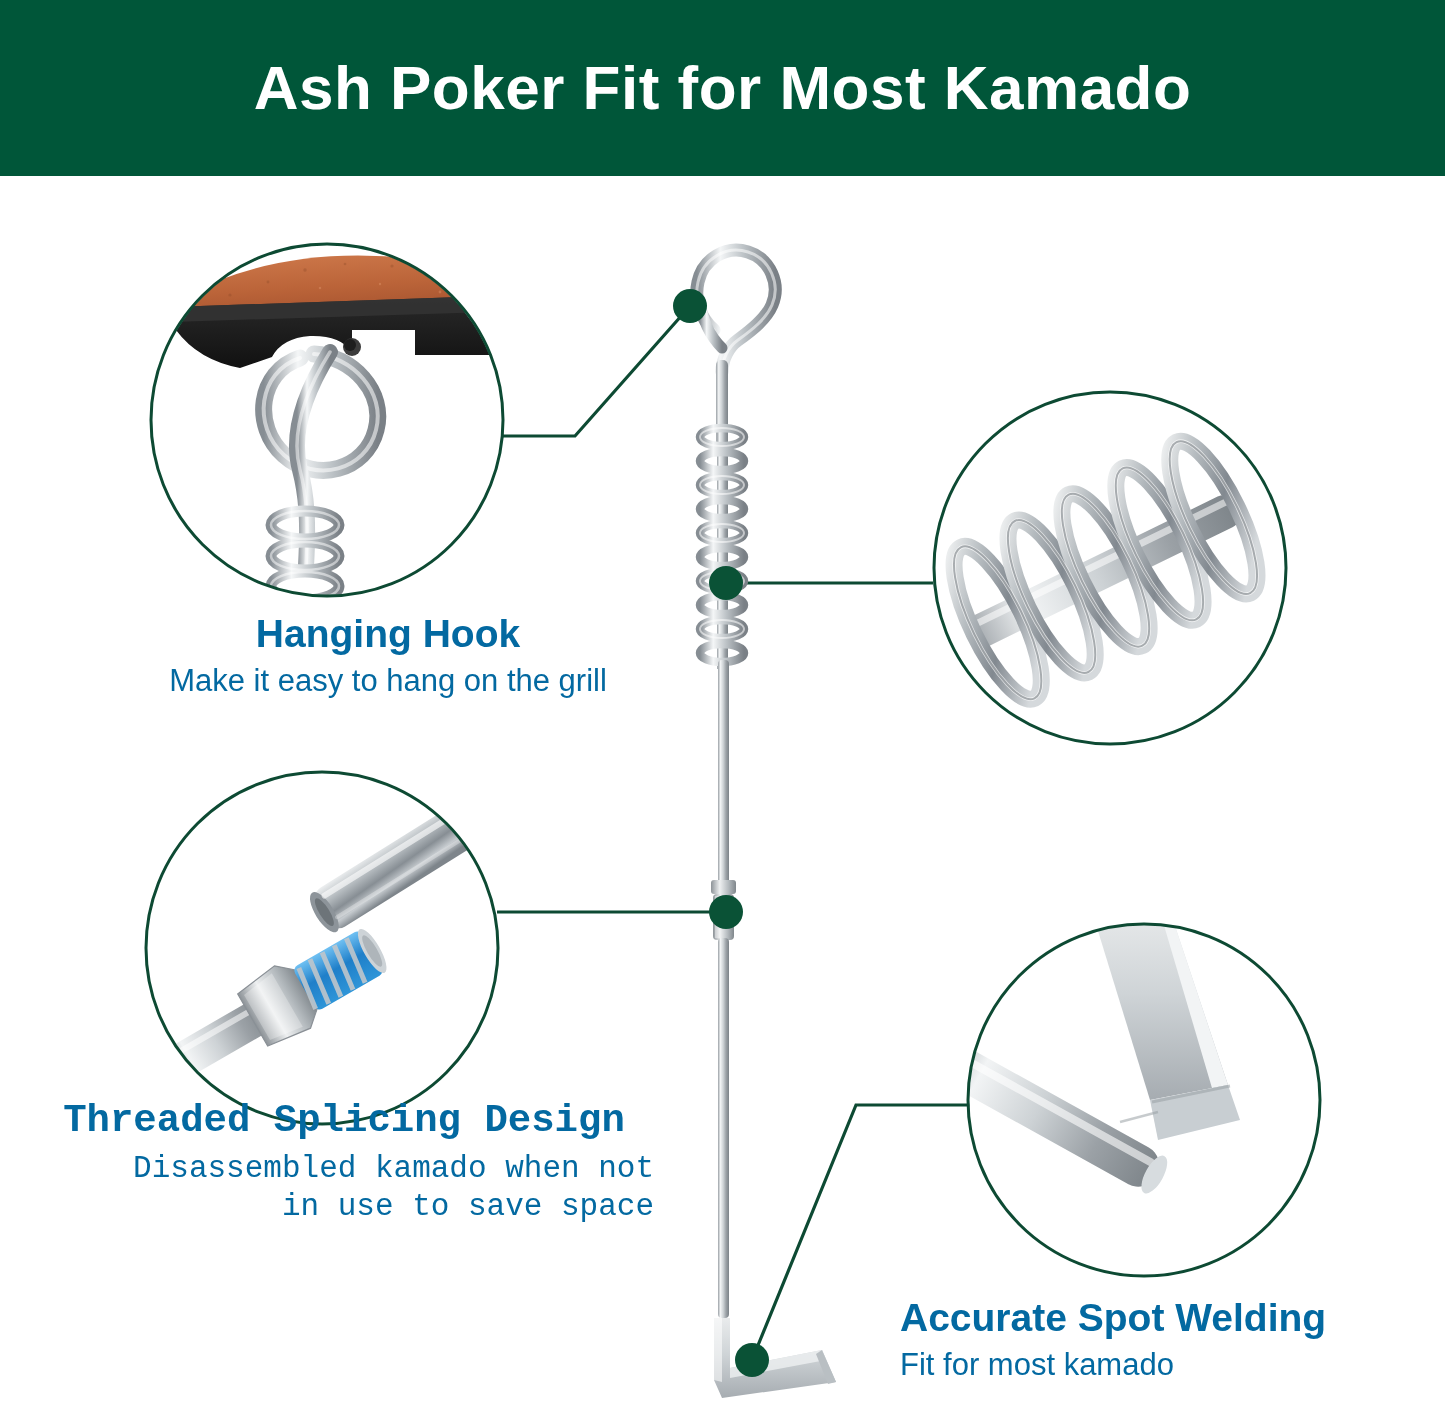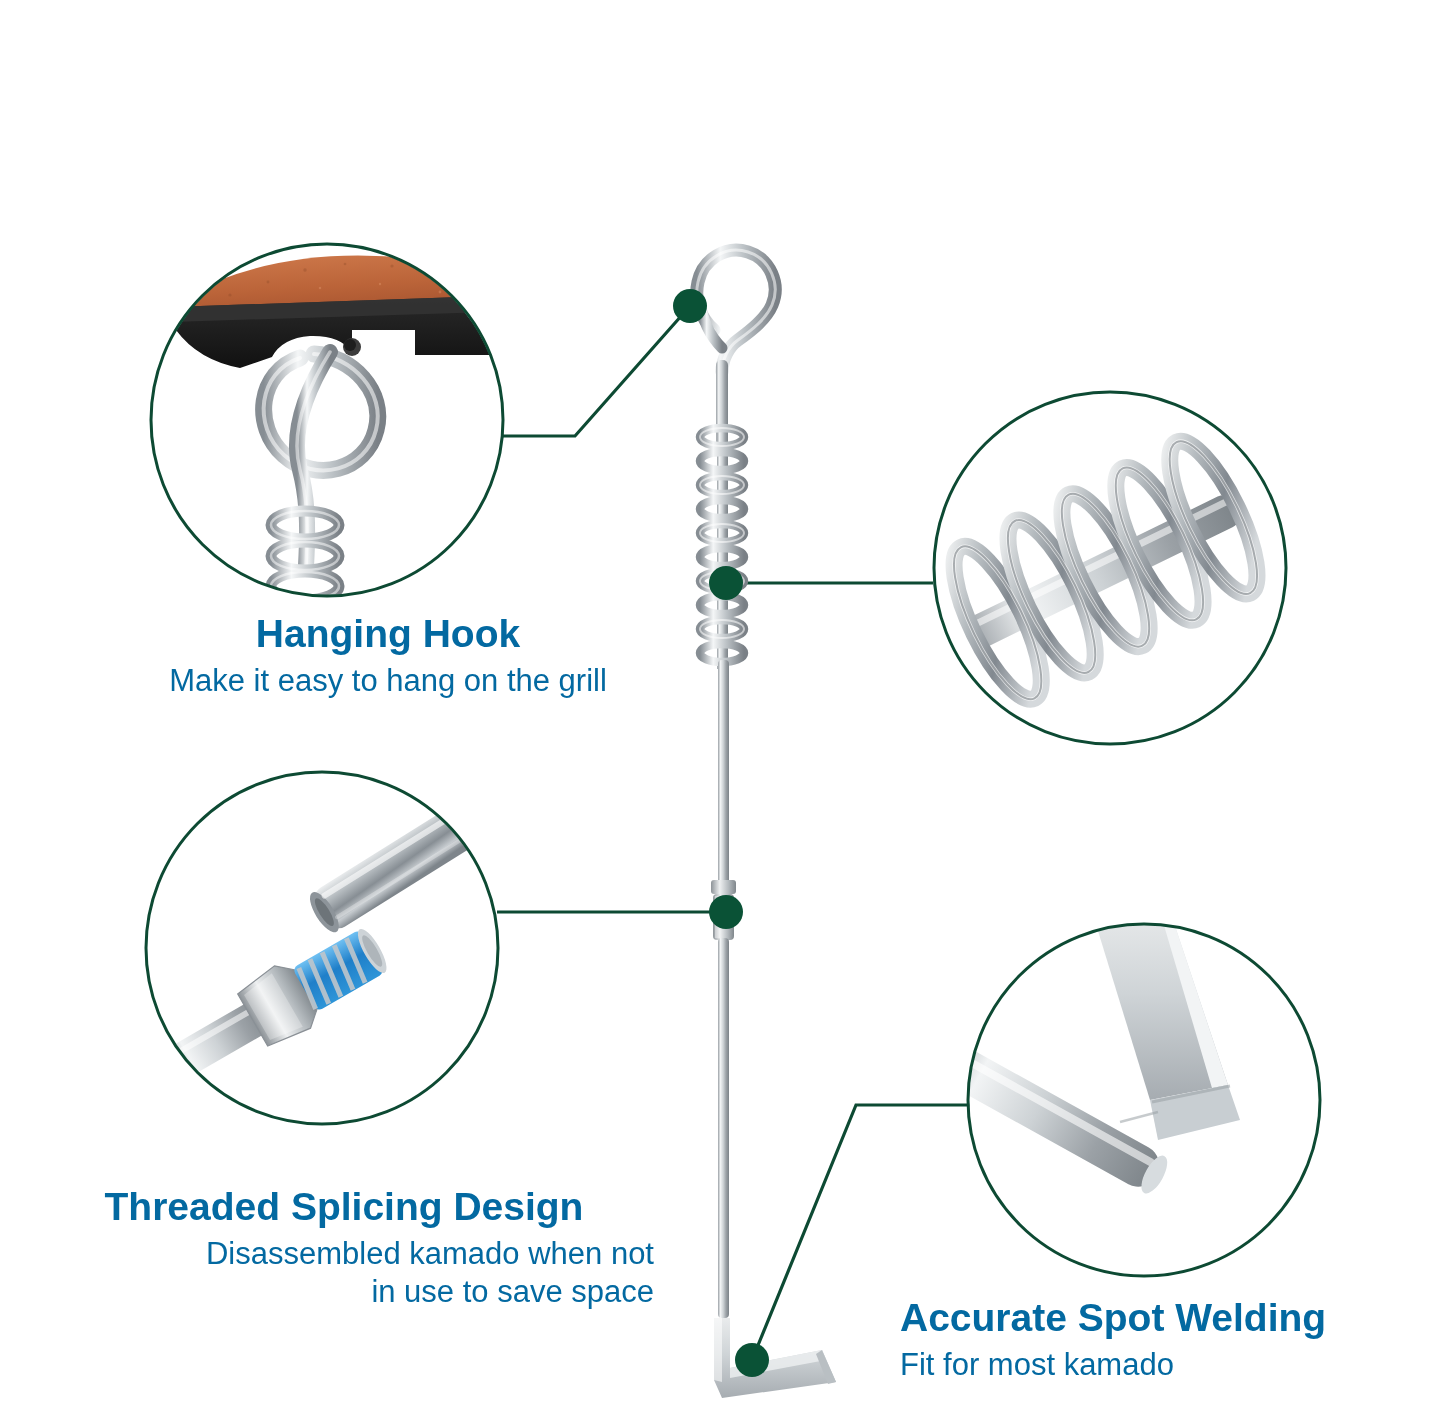--- a/index.html
+++ b/index.html
@@ -71,23 +71,24 @@
     width: 660px;
     text-align: center;
   }
   #txt-grip {
     left: 912px; top: 762px;
     width: 470px;
     text-align: left;
   }
   #txt-grip .callout-title { font-size: 38px; line-height: 1.2; }
   #txt-thread {
-    left: 34px; top: 1185px;
+    left: 34px; top: 1100px;
     width: 620px;
     text-align: right;
+    font-family: Liberation Mono, monospace;
   }
   #txt-thread .callout-title { text-align: center; }
   #txt-weld {
     left: 900px; top: 1296px;
     width: 500px;
     text-align: left;
   }
 
   
   #art {
@@ -108,20 +109,23 @@
     stroke-linejoin: miter;
     stroke-linecap: butt;
   }
   .dot { fill: #0a5236; }
 </style>
 </head>
 <body>
 
 <div id="stage">
 
+  <div class="header-banner">
+    <div class="header-title">Ash Poker Fit for Most Kamado</div>
+  </div>
 
   <svg id="art" viewBox="0 0 1445 1401">
     <defs>
 
       <linearGradient id="gRod" x1="0" y1="0" x2="1" y2="0">
         <stop offset="0%" stop-color="#9aa0a5"></stop>
         <stop offset="22%" stop-color="#f2f4f5"></stop>
         <stop offset="48%" stop-color="#cdd2d5"></stop>
         <stop offset="74%" stop-color="#9ba1a6"></stop>
         <stop offset="100%" stop-color="#7c8388"></stop>

